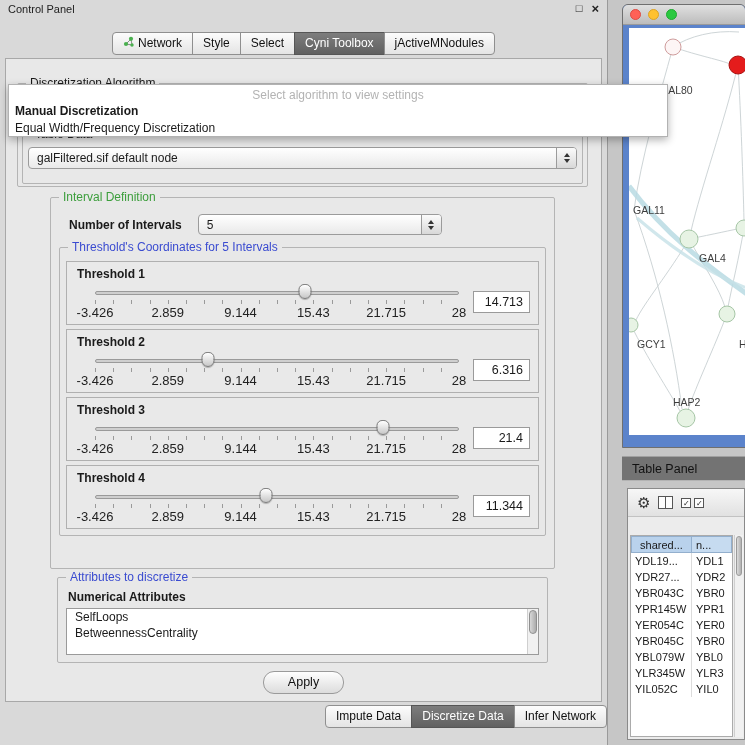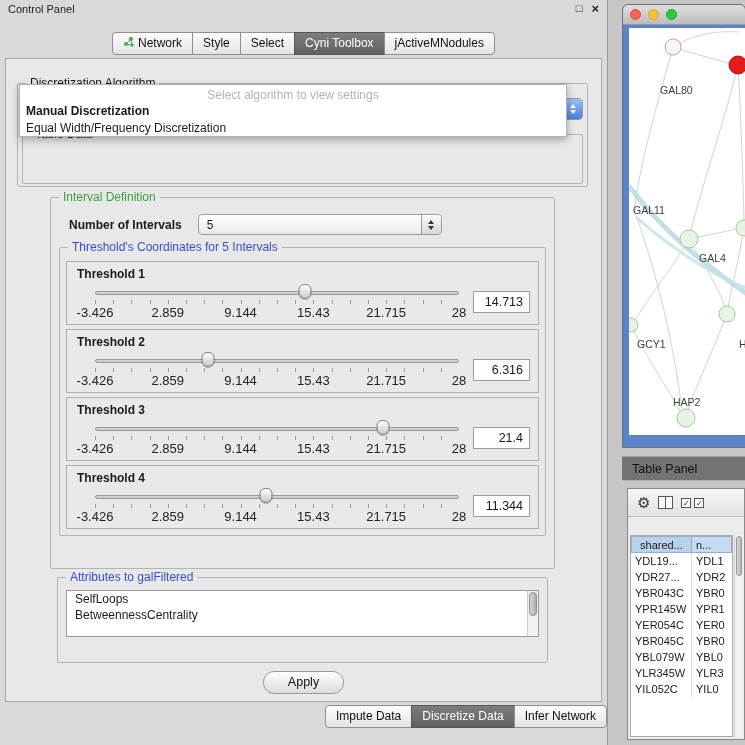--- a/index.html
+++ b/index.html
@@ -45,21 +45,21 @@
   .bluebtn .arr-dn { border-top-color:#fff; }
 
   
   .algo-group { position:absolute; left:11px; top:24px; right:13px; height:104px; }
   .algo-combo { position:absolute; left:8px; top:14px; right:4px; }
   .table-data-group { position:absolute; left:4px; top:50px; right:4px; height:50px; }
   .table-data-group .legend { color:#222; }
   .table-combo { position:absolute; left:5px; top:12px; right:5px; }
 
   
-  .overlay { position:absolute; left:19px; top:84px; width:548px; height:53px; background:#fff;
+  .overlay { position:absolute; left:8px; top:84px; width:660px; height:53px; background:#fff;
     border:1px solid #b2b2b2; box-shadow:0 3px 8px rgba(0,0,0,.3); z-index:40; }
   .overlay .prompt { text-align:center; color:#b3b3b3; font-size:12px; margin-top:3px; }
   .overlay .opt { font-size:12px; padding:2px 0 1px 6px; }
   .overlay .opt.bold { font-weight:bold; }
 
   
   .interval-group { position:absolute; left:44px; top:138px; right:46px; height:372px; padding:16px 8px 8px 8px; }
   .intervals-row { display:flex; align-items:center; margin:0 4px 12px 10px; }
   .intervals-row .lbl { font-weight:bold; font-size:12px; margin-right:16px; }
   .intervals-combo { width:244px; height:21px; }
@@ -180,20 +180,27 @@
       <span class="legend">Discretization Algorithm</span>
       <div class="combo algo-combo">
         <span class="ctext"></span>
         <span class="cbtn bluebtn">
           <span class="arr-up"></span>
           <span class="arr-dn"></span>
         </span>
       </div>
       <div class="groupbox table-data-group">
         <span class="legend">Table Data</span>
+        <div class="combo table-combo">
+          <span class="ctext">galFiltered.sif default node</span>
+          <span class="cbtn">
+            <span class="arr-up"></span>
+            <span class="arr-dn"></span>
+          </span>
+        </div>
       </div>
     </div>
 
     <div class="groupbox interval-group">
       <span class="legend green">Interval Definition</span>
 
       <div class="intervals-row">
         <span class="lbl">Number of Intervals</span>
         <div class="combo intervals-combo">
           <span class="ctext">5</span>
@@ -283,21 +290,22 @@
                 <span>28</span>
               </div>
             </div>
             <div class="value-box">11.344</div>
           </div>
         </div>
       </div>
     </div>
 
     <div class="groupbox attr-group">
-      <span class="legend blue">Attributes to galFiltered</span>
+      <span class="legend blue">Attributes to discretize</span>
+      <div class="attr-title">Numerical Attributes</div>
       <div class="attr-list">
         <div class="attr-item">SelfLoops</div>
         <div class="attr-item">BetweennessCentrality</div>
         <div class="vscroll">
           <div class="vthumb"></div>
         </div>
       </div>
     </div>
 
     <div class="apply-row">

